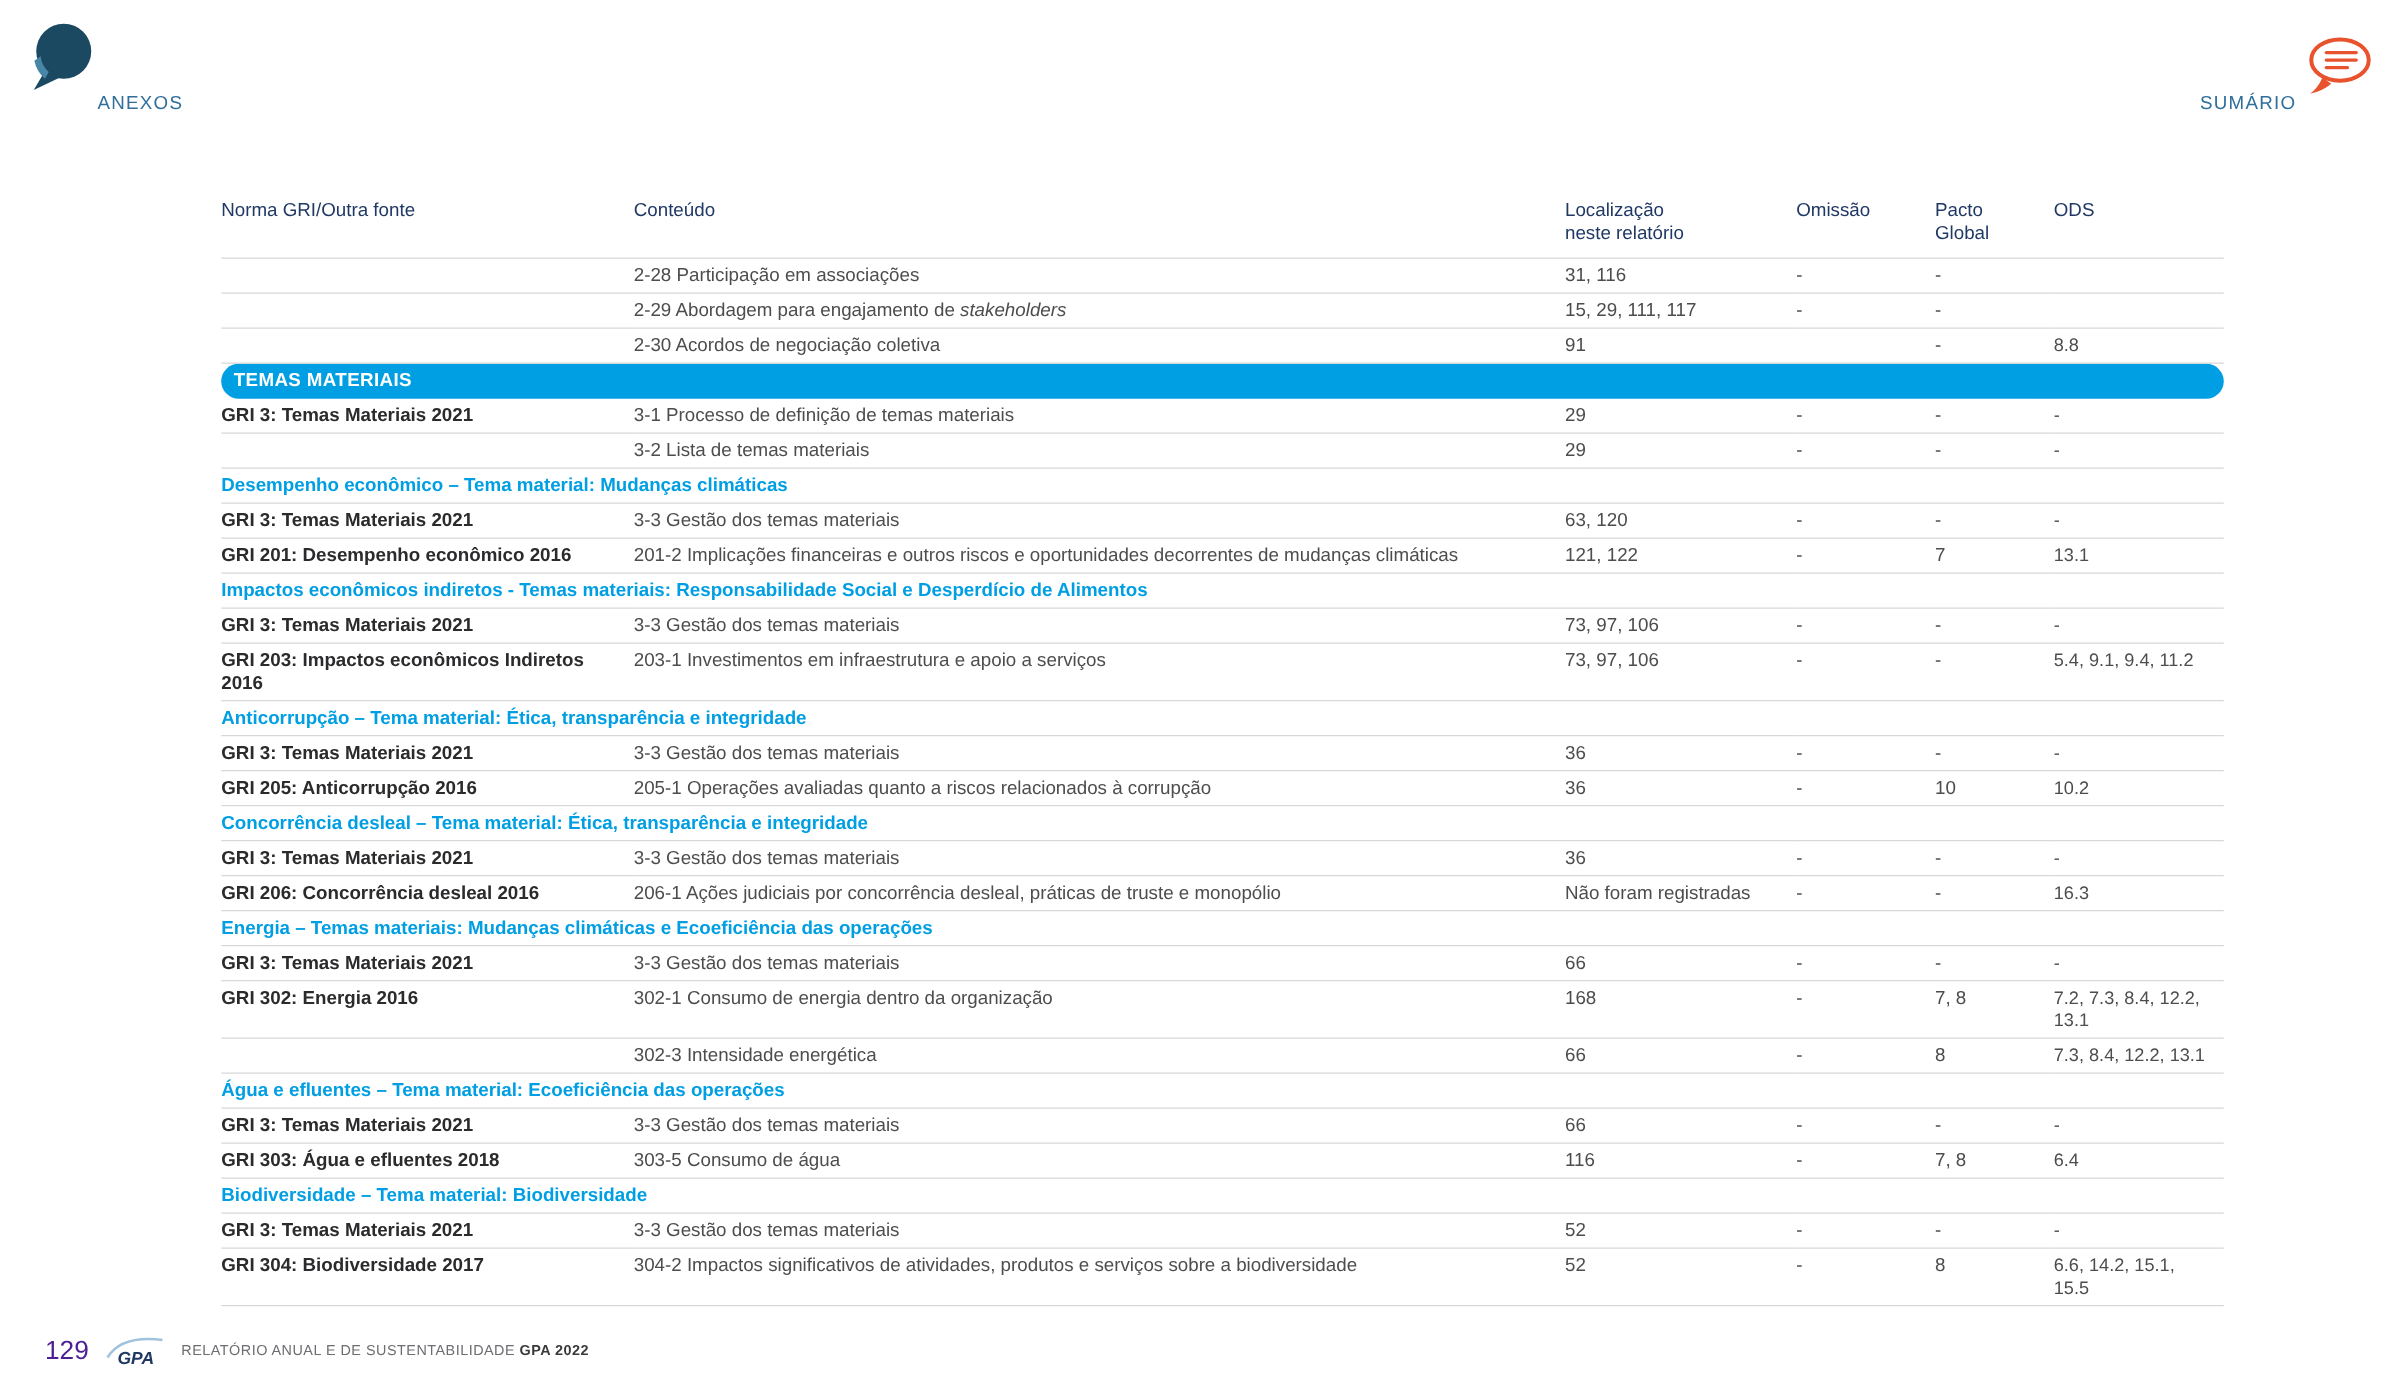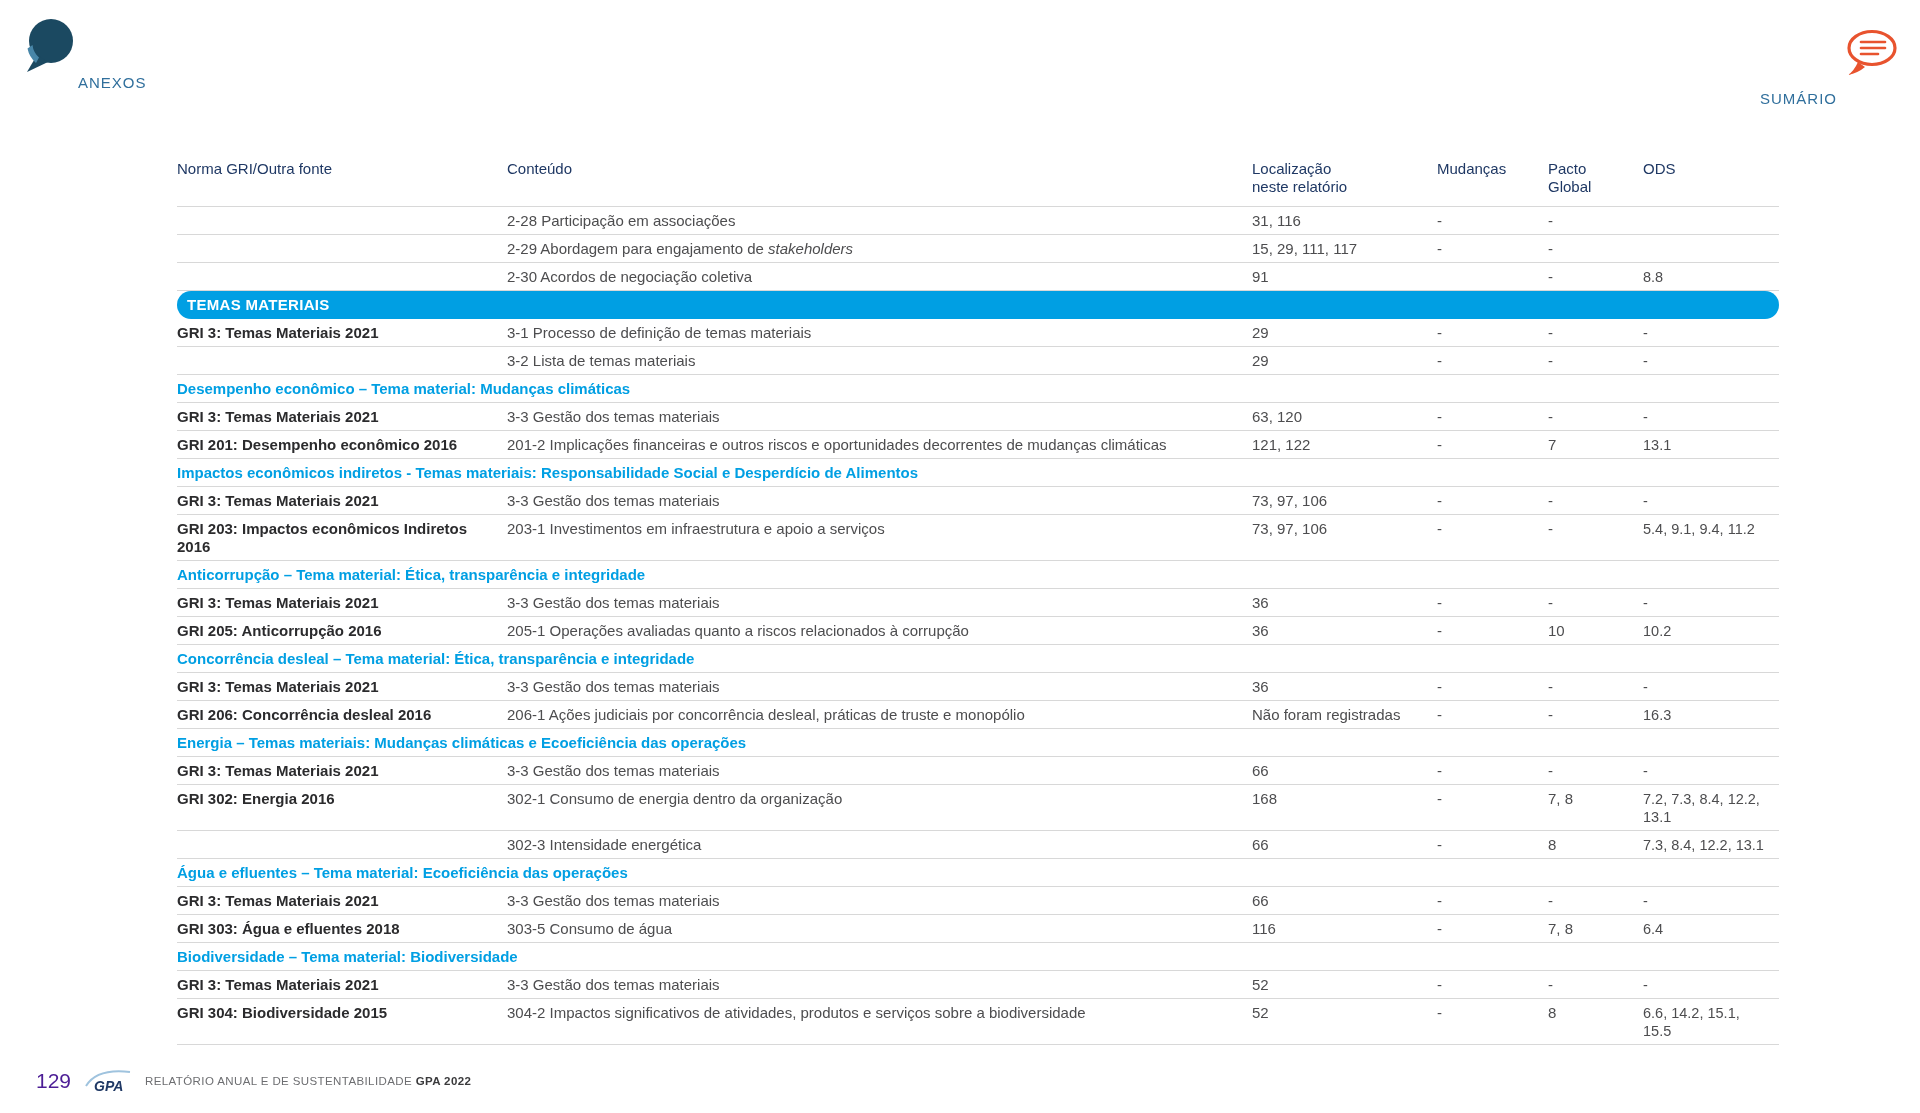--- a/index.html
+++ b/index.html
@@ -12,21 +12,21 @@
   
   .chapter-icon { position:absolute; left:24px; top:16px; }
   .chapter-label {
     position:absolute; left:78px; top:74px;
     color:#306f9c; font-size:15px; letter-spacing:1px;
   }
 
   
   .summary-icon { position:absolute; right:18px; top:28px; cursor:pointer; }
   .summary-label {
-    position:absolute; right:83px; top:90px;
+    position:absolute; right:83px; top:74px;
     color:#306f9c; font-size:15px; letter-spacing:1px; cursor:pointer;
   }
 
   
   .gri-table {
     position:absolute; left:177px; top:160px; width:1602px;
     border-collapse:collapse; table-layout:fixed;
   }
   col.c1{width:330px} col.c2{width:745px} col.c3{width:185px}
   col.c4{width:111px} col.c5{width:95px}  col.c6{width:136px}
@@ -90,21 +90,21 @@
       <col class="c4">
         <col class="c5">
         <col class="c6">
     </colgroup>
     <thead>
       <tr>
         <th>Norma GRI/Outra fonte</th>
         <th>Conteúdo</th>
         <th>Localização
 neste relatório</th>
-        <th>Mudanças</th>
+        <th>Omissão</th>
         <th>Pacto
 Global</th>
         <th>ODS</th>
       </tr>
     </thead>
     <tbody>
         <tr class="data-row">
           <td class="norma"></td>
           <td>2-28 Participação em associações</td>
           <td>31, 116</td>
@@ -274,21 +274,21 @@
         </tr>
         <tr class="data-row">
           <td class="norma">GRI 3: Temas Materiais 2021</td>
           <td>3-3 Gestão dos temas materiais</td>
           <td>52</td>
           <td>-</td>
           <td>-</td>
           <td class="ods">-</td>
         </tr>
         <tr class="data-row">
-          <td class="norma">GRI 304: Biodiversidade 2015</td>
+          <td class="norma">GRI 304: Biodiversidade 2017</td>
           <td>304-2 Impactos significativos de atividades, produtos e serviços sobre a biodiversidade</td>
           <td>52</td>
           <td>-</td>
           <td>8</td>
           <td class="ods">6.6, 14.2, 15.1, 15.5</td>
         </tr>
       </tbody>
   </table>
 
   <div class="footer">

